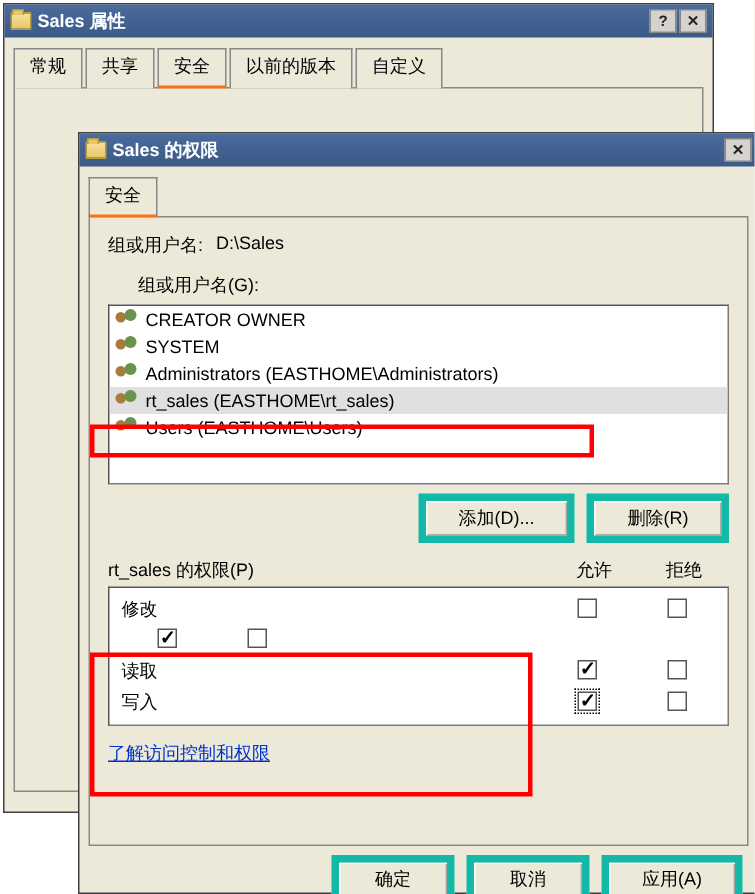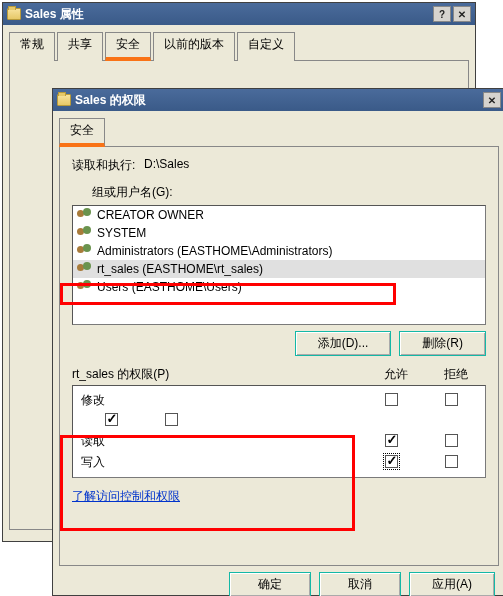--- a/index.html
+++ b/index.html
@@ -70,21 +70,21 @@
   border: 1px solid #888;
   border-bottom: none;
   margin-right: 2px;
   position: relative;
   top: 1px;
   font-size: 12px;
 }
 .tab.active {
   background: #ece9d8;
   z-index: 2;
-  border-bottom: 4px solid #f97316;
+  border-bottom: 2px solid #f97316;
 }
 .tab-panel {
   margin: 0 6px 0 6px;
   border: 1px solid #888;
   background: #ece9d8;
   padding: 10px 12px 6px 12px;
 }
 .lbl { font-size: 12px; margin-bottom: 4px; margin-left: 20px; }
 .path-row { display: flex; margin-bottom: 10px; }
 .path-row .k { width: 72px; }
@@ -124,21 +124,21 @@
   left: 6px; top: 0;
   width: 8px; height: 8px;
   background: #6a934e;
   border-radius: 50%;
 }
 .btn-row { display: flex; justify-content: flex-end; gap: 8px; margin-bottom: 10px; }
 .btn {
   min-width: 82px;
   padding: 3px 22px;
   background: #ece9d8;
-  border: 1px solid #14b8a6;
+  border: 5px solid #14b8a6;
   box-shadow: inset 1px 1px 0 #fff, inset -1px -1px 0 #aaa;
   font-size: 12px;
   text-align: center;
 }
 .perm-header {
   display: flex;
   margin-bottom: 2px;
 }
 .perm-header .ph-name { flex: 1; }
 .perm-header .ph-col { width: 60px; text-align: center; }
@@ -216,21 +216,21 @@
     <span>Sales 的权限</span>
     <span class="tb-spacer"></span>
     <span class="tb-btn">✕</span>
   </div>
   <div class="tabs">
     <div class="tab active">安全</div>
   </div>
   <div class="tab-panel" style="height:420px;">
 
     <div class="path-row">
-      <span class="k">读取和执行:</span>
+      <span class="k">组或用户名:</span>
       <span>D:\Sales</span>
     </div>
 
     <div class="lbl">组或用户名(G):</div>
 
     <div class="listbox">
       <div class="li-item">
           <span class="users-icon"></span>
           <span>CREATOR OWNER</span>
         </div>

